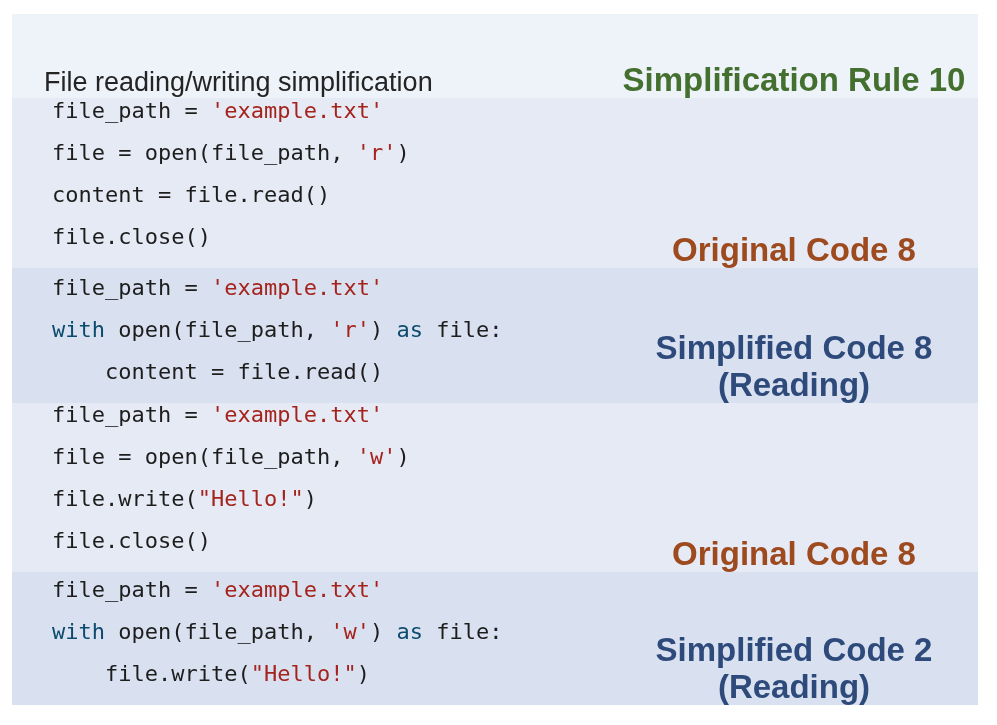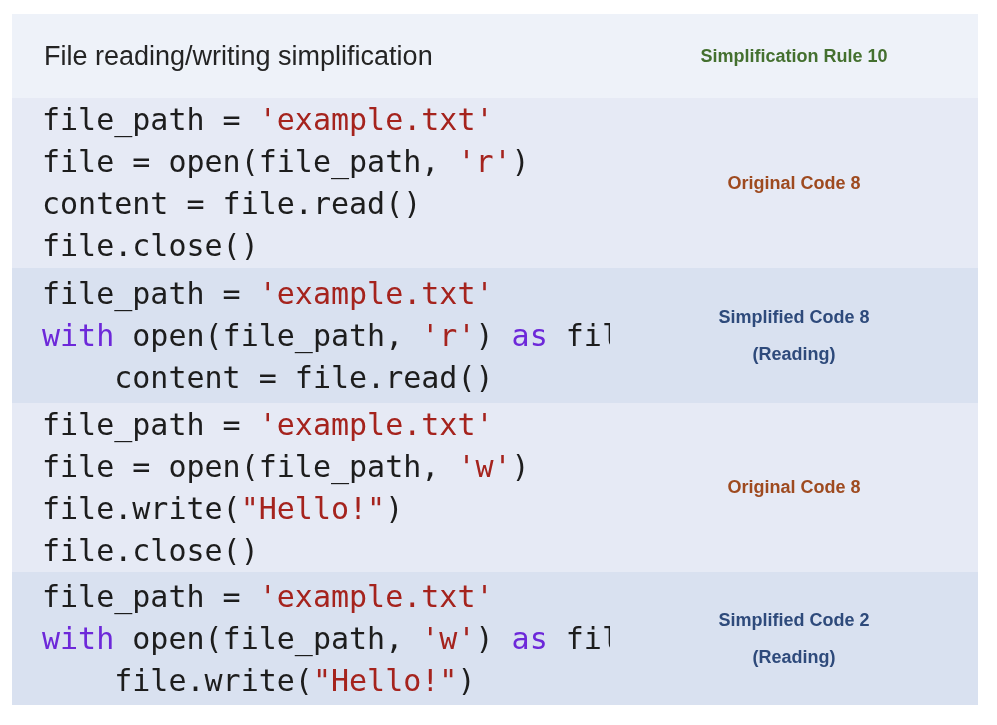--- a/index.html
+++ b/index.html
@@ -10,21 +10,21 @@
     background: #ffffff;
     font-family: "Liberation Sans", sans-serif;
     overflow: hidden;
   }
   .table {
     position: absolute;
     left: 12px;
     top: 14px;
     width: 966px;
   }
-  .trow { display: flex; align-items: center; }
+  .trow { display: flex; align-items: flex-end; }
   .trow.header-row { background: #eef2f9; height: 84px; }
   .trow.light { background: #e6eaf5; }
   .trow.dark  { background: #d9e1f0; }
   .trow.h-r1 { height: 170px; }
   .trow.h-r2 { height: 135px; }
   .trow.h-r3 { height: 169px; }
   .trow.h-r4 { height: 133px; }
 
   .title-cell {
     flex: 1;
@@ -36,46 +36,46 @@
   }
   .label-cell {
     width: 368px;
     flex: 0 0 368px;
     display: flex;
     flex-direction: column;
     justify-content: center;
     align-items: center;
     text-align: center;
     font-weight: bold;
-    font-size: 18px;
+    font-size: 33px;
     line-height: 37px;
     box-sizing: border-box;
   }
   .label-cell.rule   { color: #44702f; }
   .label-cell.original   { color: #9e4a1f; }
   .label-cell.simplified { color: #2e4a7b; }
 
   .code-cell {
     flex: 1;
     display: flex;
     align-items: center;
     padding-left: 30px;
     box-sizing: border-box;
     overflow: hidden;
   }
   pre.code {
-    margin: 0;
+    margin: 10px;
     font-family: "DejaVu Sans Mono", monospace;
-    font-size: 30px;
+    font-size: 22px;
     line-height: 42px;
     color: #1d1d1d;
     white-space: pre;
   }
   .seg-string  { color: #a5231d; }
-  .seg-keyword { color: #6d28d9; }
+  .seg-keyword { color: #0c4a6e; }
   .seg-plain   { color: #1d1d1d; }
 </style>
 </head>
 <body>
 
 <div class="canvas">
   <div class="table">
 
     <div class="trow header-row">
       <div class="title-cell">File reading/writing simplification</div>

